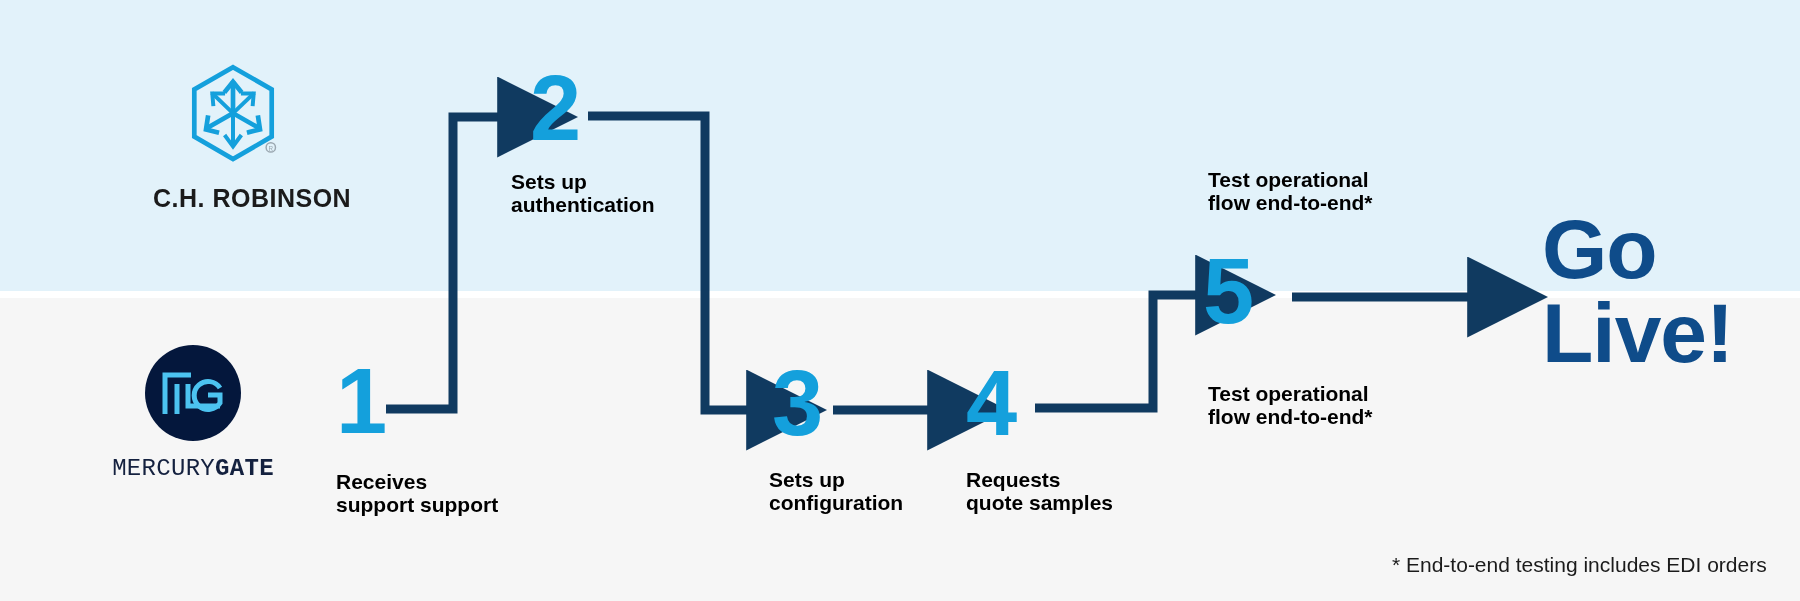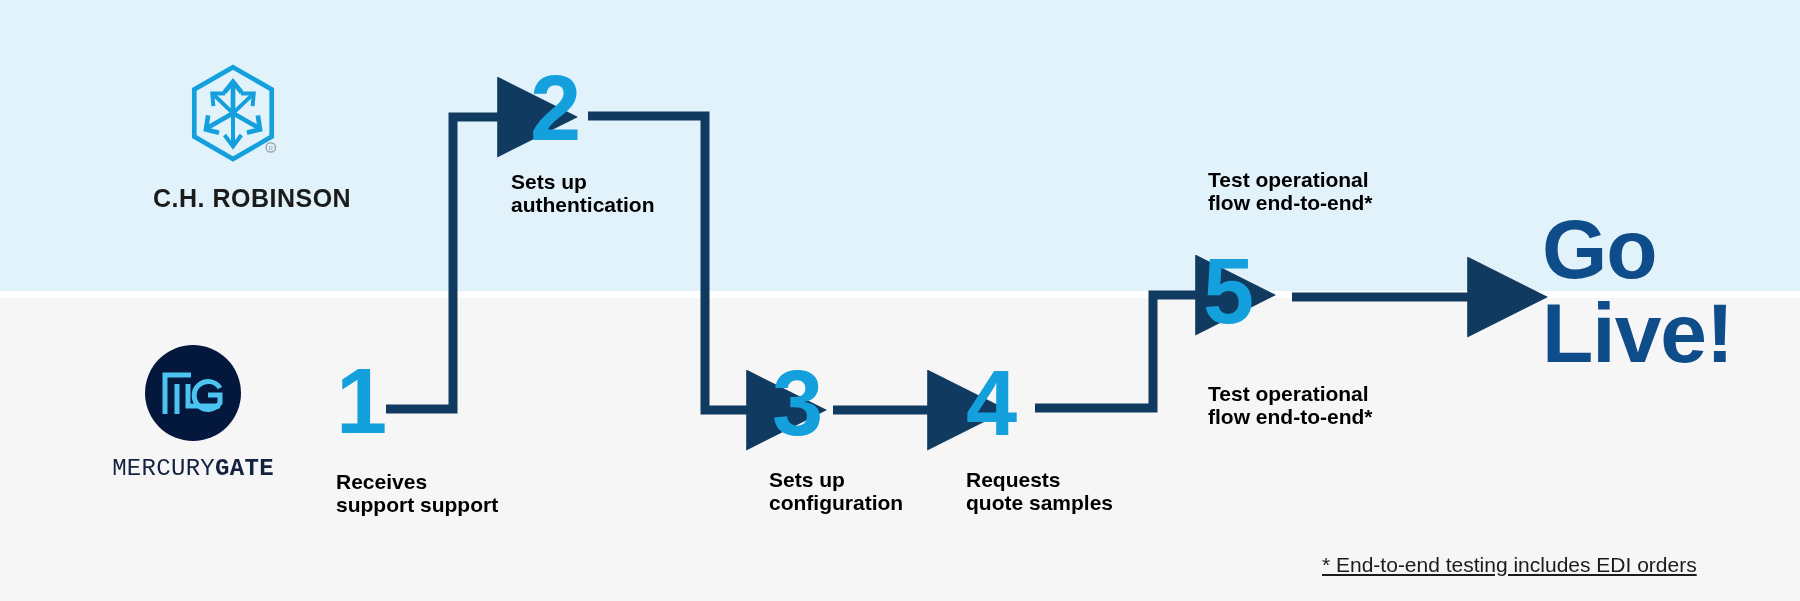--- a/index.html
+++ b/index.html
@@ -149,15 +149,15 @@
   <div class="numeral" style="left:1203px;top:245px;">5</div>
 
   <div class="caption" style="left:1208px;top:168px;">Test operational
 flow end-to-end*</div>
   <div class="caption" style="left:1208px;top:382px;">Test operational
 flow end-to-end*</div>
 
   <div class="golive" style="left:1532px;top:207px;margin-left:10px;">Go
 Live!</div>
 
-  <div class="footnote" style="left:1322px;top:552px;text-decoration:underline;">* End-to-end testing includes EDI orders</div>
+  <div class="footnote" style="left:1392px;top:552px;">* End-to-end testing includes EDI orders</div>
 
 </div>
 
 </body></html>

